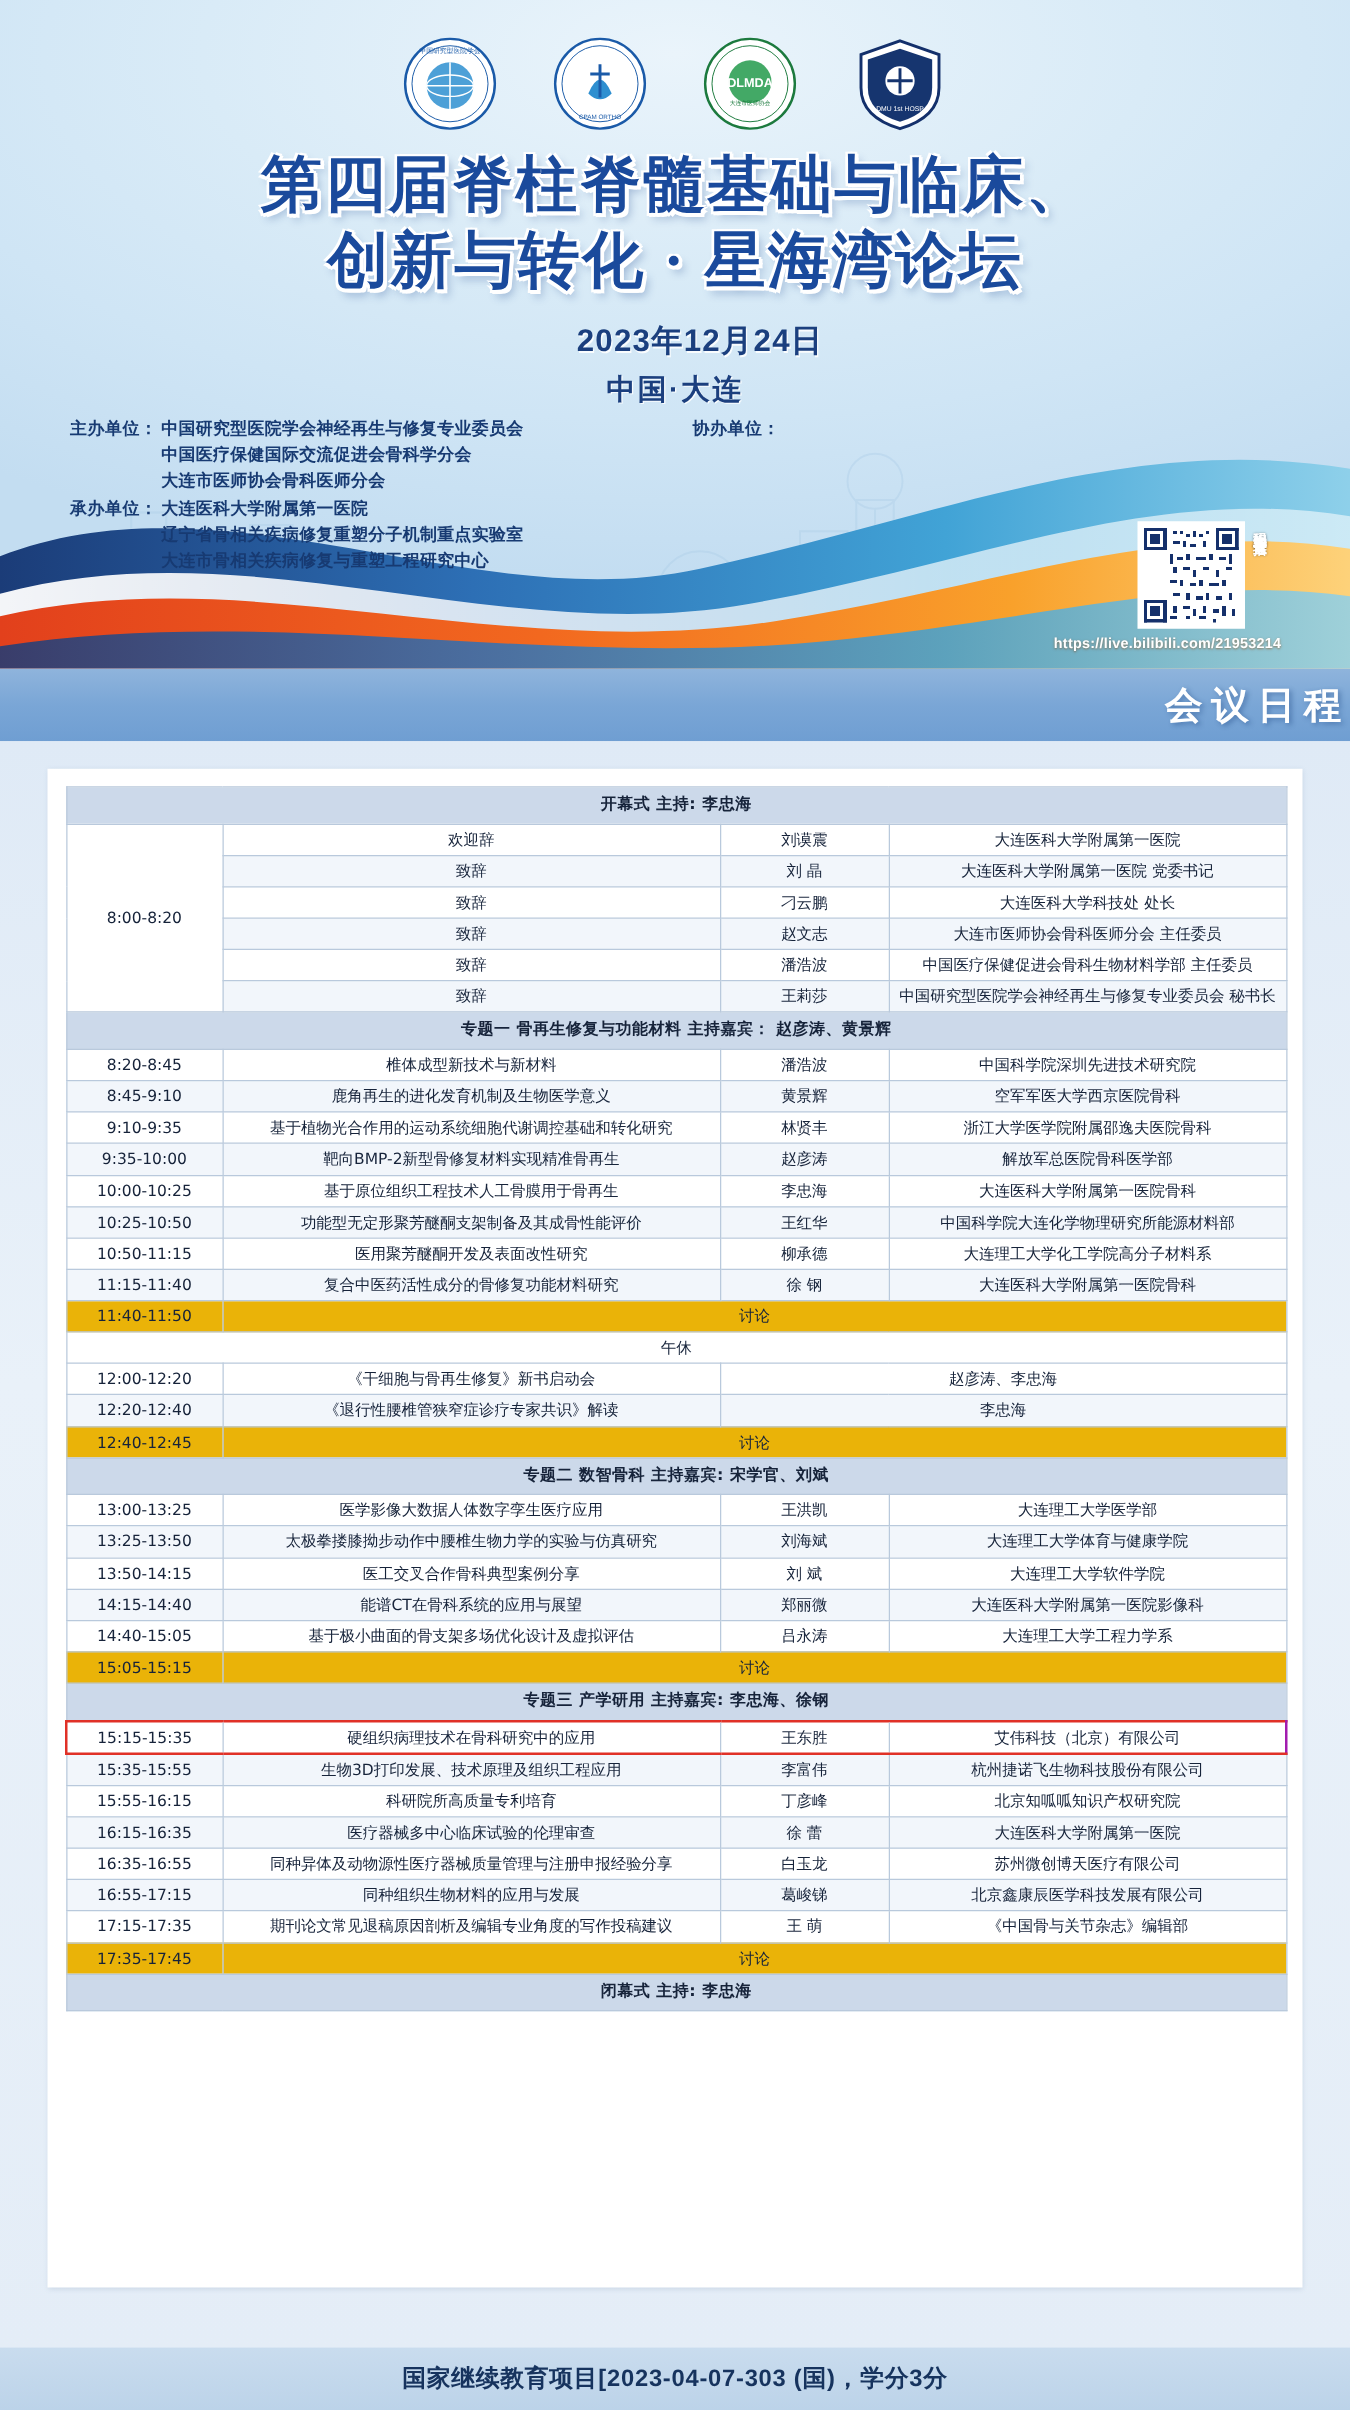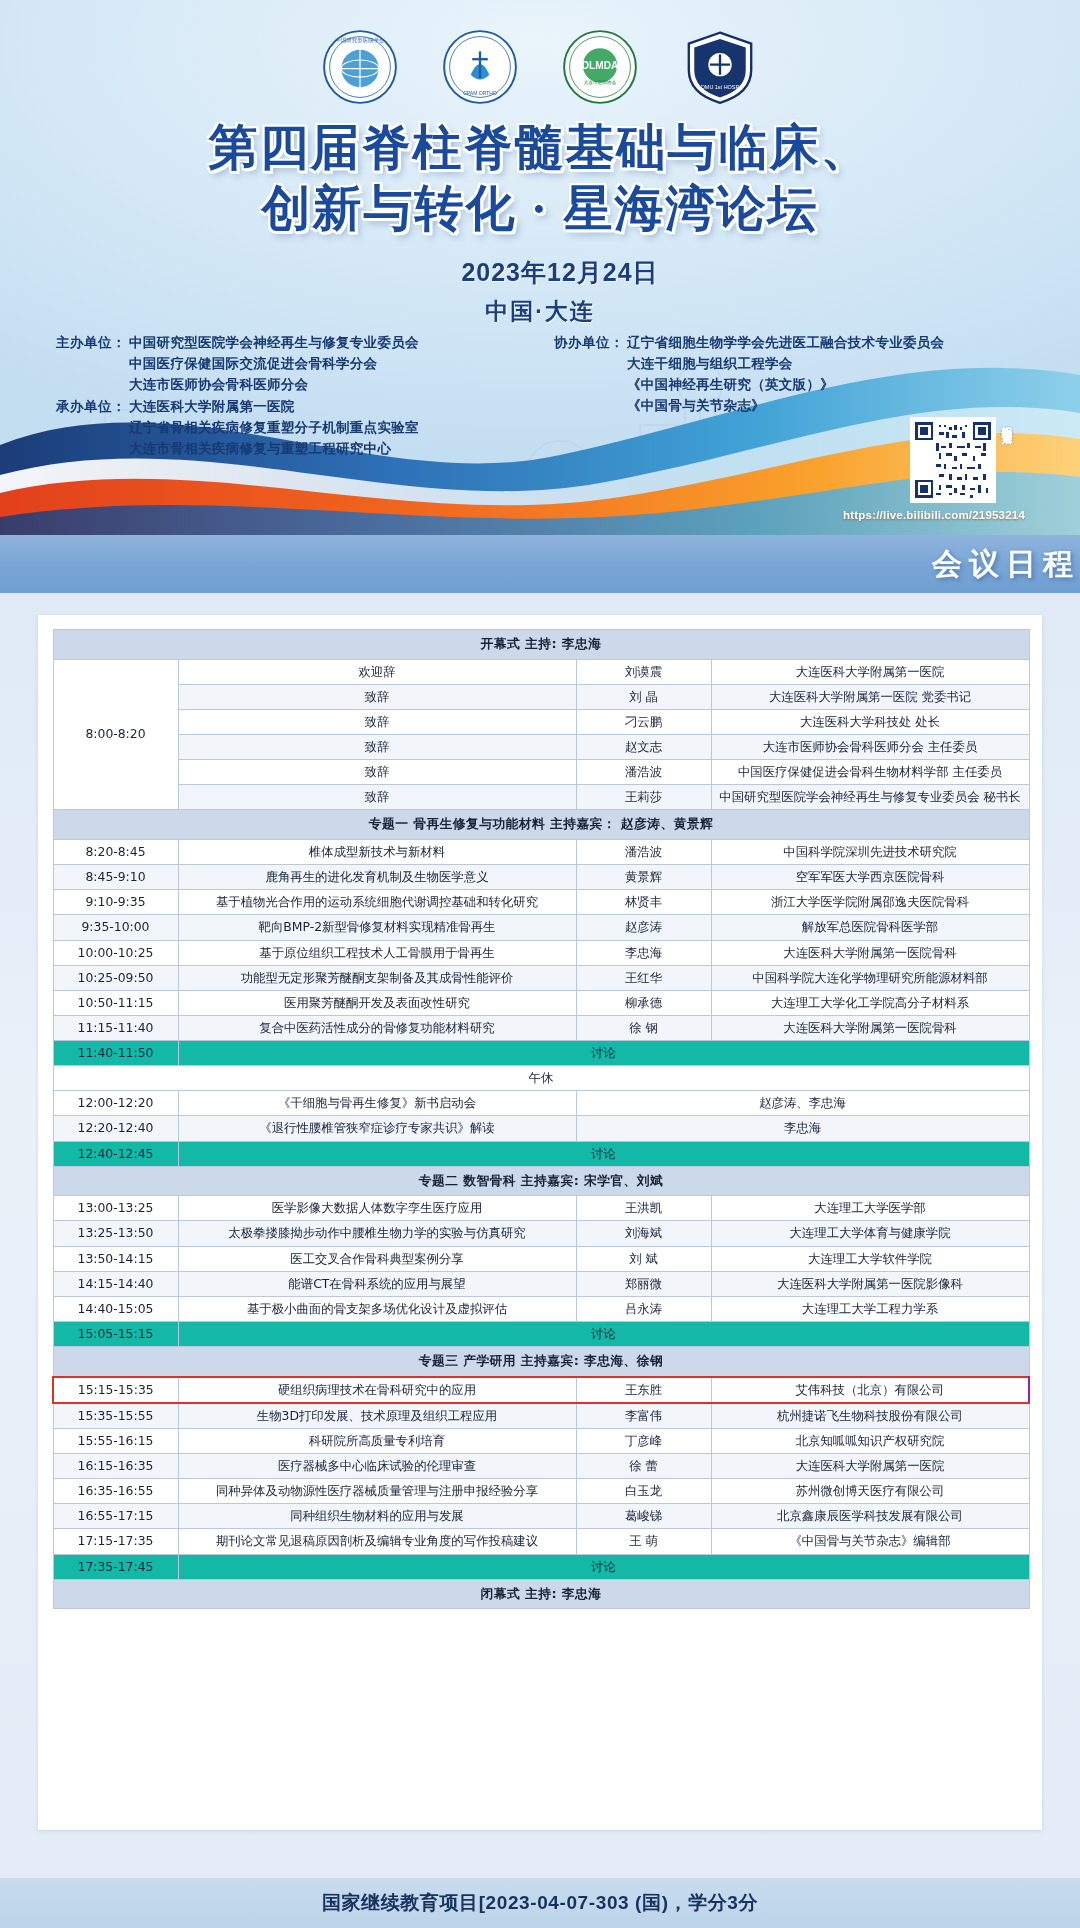--- a/index.html
+++ b/index.html
@@ -117,21 +117,21 @@
   col.c-org { width:318px; }
 
   tr.section td {
     background:#ccd9ea; font-weight:bold; font-size:12.8px;
     padding:6px 3px; letter-spacing:.4px; color:#16233a;
   }
   tr.plain td { background:#ffffff; }
   tr.zebra td { background:#f2f6fb; }
   td.span-center { font-weight:normal; }
   td.time { font-size:12.4px; letter-spacing:0; }
-  tr.discussion td { background:#14b8a6; font-weight:normal; }
+  tr.discussion td { background:#eab308; font-weight:normal; }
   tr.break td { background:#ffffff; }
   tr.highlight td { border-top:2px solid #e03127; border-bottom:2px solid #e03127; }
   tr.highlight td:first-child { border-left:2px solid #e03127; }
   tr.highlight td:last-child { border-right:2px solid #a21caf; }
 
   
   .footer {
     position:relative; width:1080px; height:50px;
     background:linear-gradient(180deg,#c9dcee 0%, #bcd3e9 100%);
     display:flex; align-items:center; justify-content:center;
@@ -250,26 +250,20 @@
               <div class="unit-list">
                 <div class="unit-item">大连医科大学附属第一医院</div>
                 <div class="unit-item">辽宁省骨相关疾病修复重塑分子机制重点实验室</div>
                 <div class="unit-item">大连市骨相关疾病修复与重塑工程研究中心</div>
               </div>
             </div>
           </div>
         <div class="units-col right" id="units-right">
             <div class="unit-group">
               <div class="unit-label">协办单位：</div>
-              <div class="unit-list">
-                <div class="unit-item">辽宁省细胞生物学学会先进医工融合技术专业委员会</div>
-                <div class="unit-item">大连干细胞与组织工程学会</div>
-                <div class="unit-item">《中国神经再生研究（英文版）》</div>
-                <div class="unit-item">《中国骨与关节杂志》</div>
-              </div>
             </div>
           </div>
       </div>
     </div>
 
     <div class="qr-box">
       <svg class="qr-img" viewBox="0 0 29 29" shape-rendering="crispEdges">
         <rect width="29" height="29" fill="#fff"></rect>
         <g fill="#15306b">
           <rect x="0" y="0" width="7" height="1"></rect>
@@ -415,21 +409,21 @@
               <td>赵彦涛</td>
               <td>解放军总医院骨科医学部</td>
             </tr>
             <tr class="plain">
               <td class="time">10:00-10:25</td>
               <td>基于原位组织工程技术人工骨膜用于骨再生</td>
               <td>李忠海</td>
               <td>大连医科大学附属第一医院骨科</td>
             </tr>
             <tr class="zebra">
-              <td class="time">10:25-09:50</td>
+              <td class="time">10:25-10:50</td>
               <td>功能型无定形聚芳醚酮支架制备及其成骨性能评价</td>
               <td>王红华</td>
               <td>中国科学院大连化学物理研究所能源材料部</td>
             </tr>
             <tr class="plain">
               <td class="time">10:50-11:15</td>
               <td>医用聚芳醚酮开发及表面改性研究</td>
               <td>柳承德</td>
               <td>大连理工大学化工学院高分子材料系</td>
             </tr>

